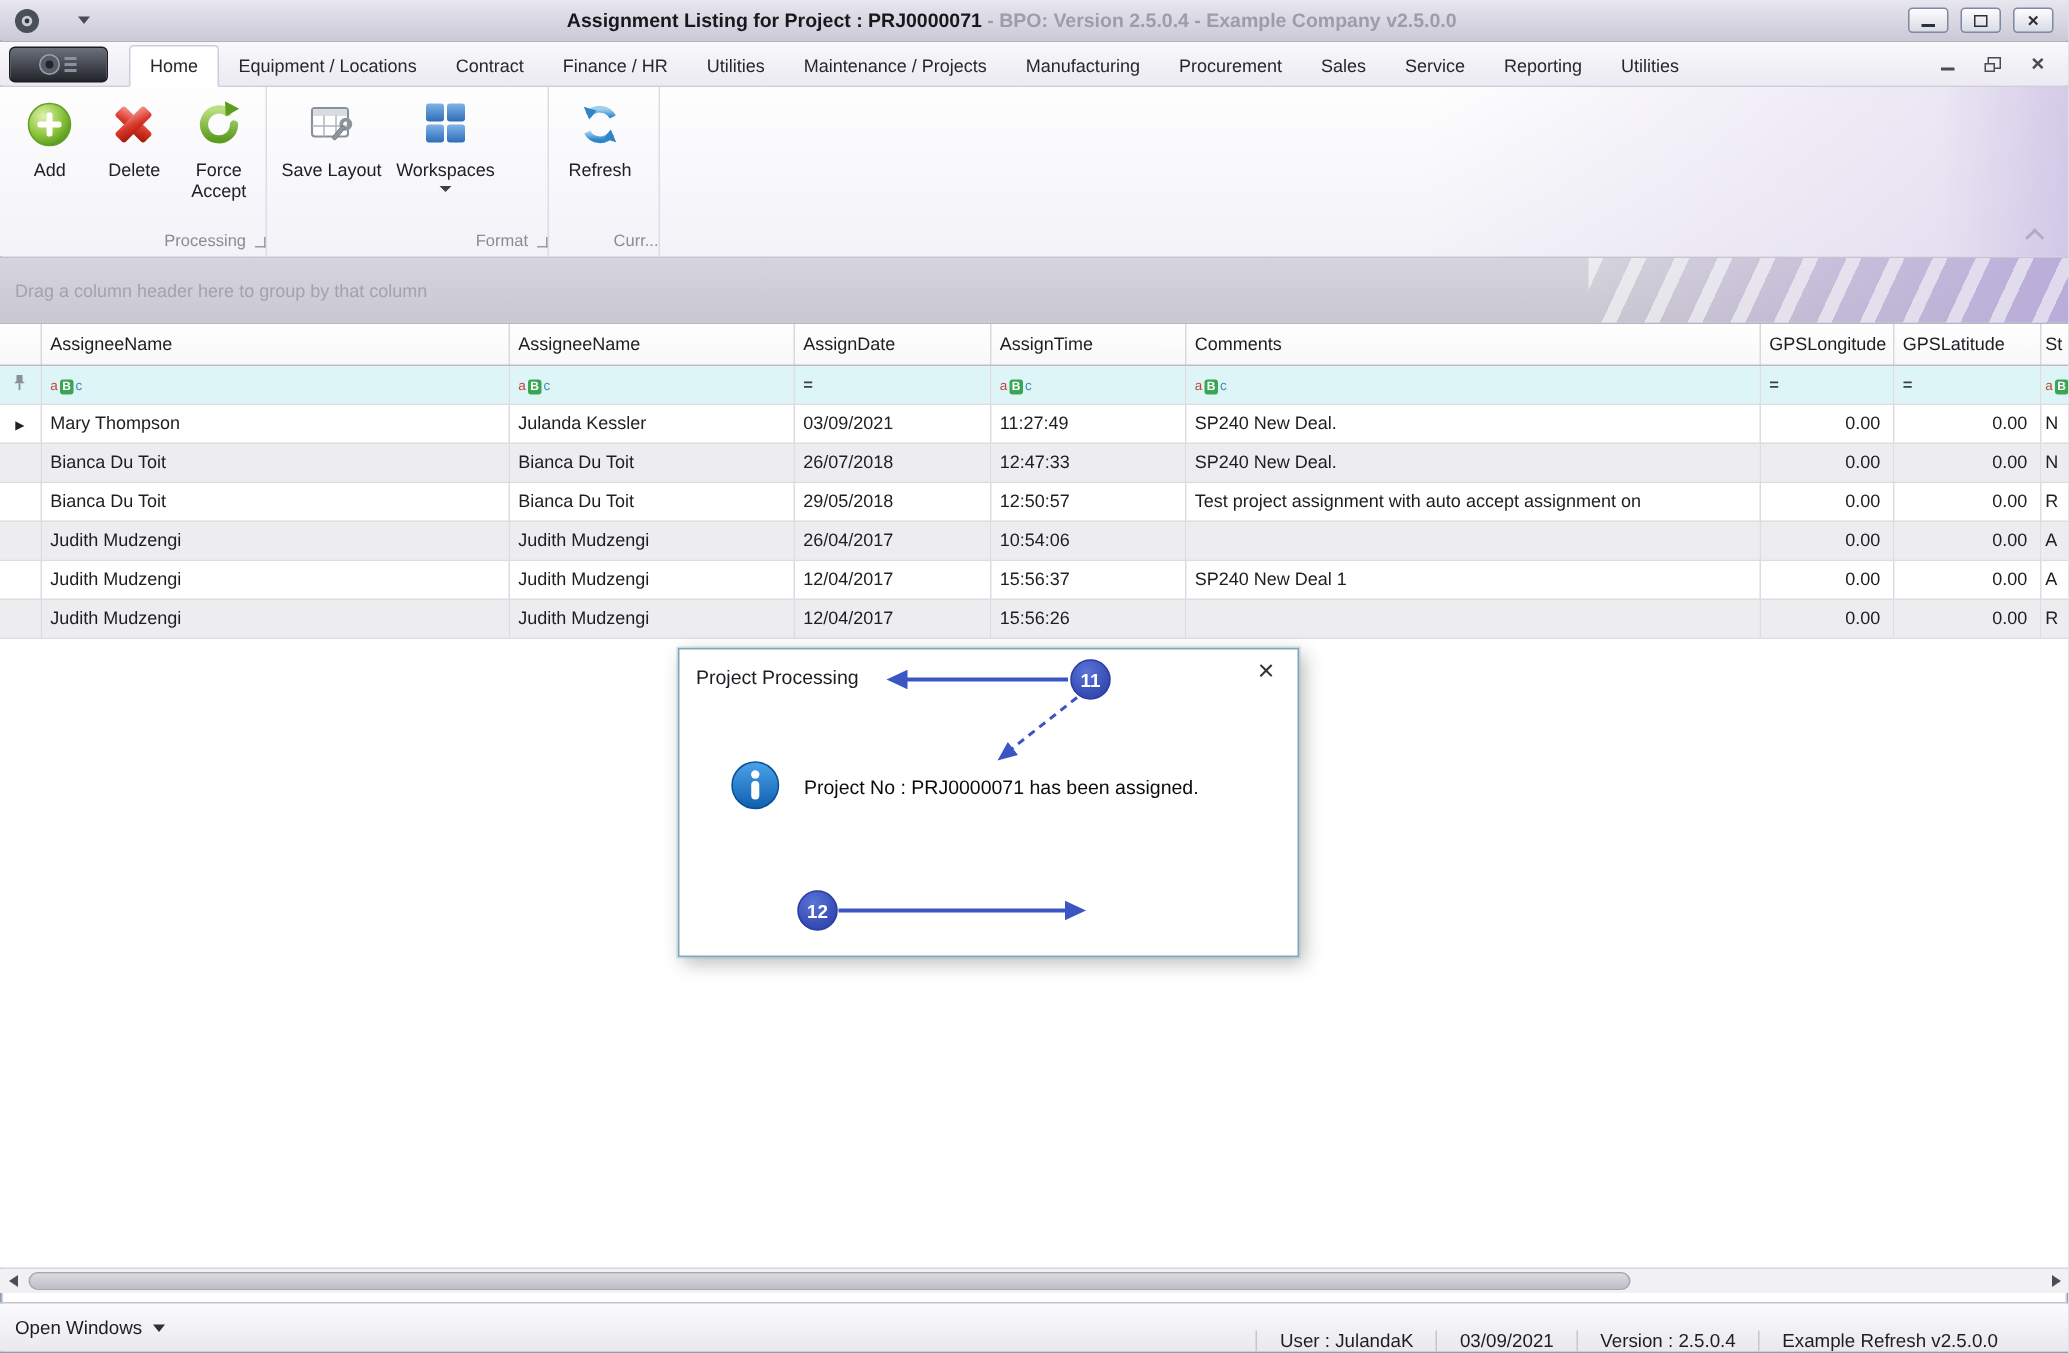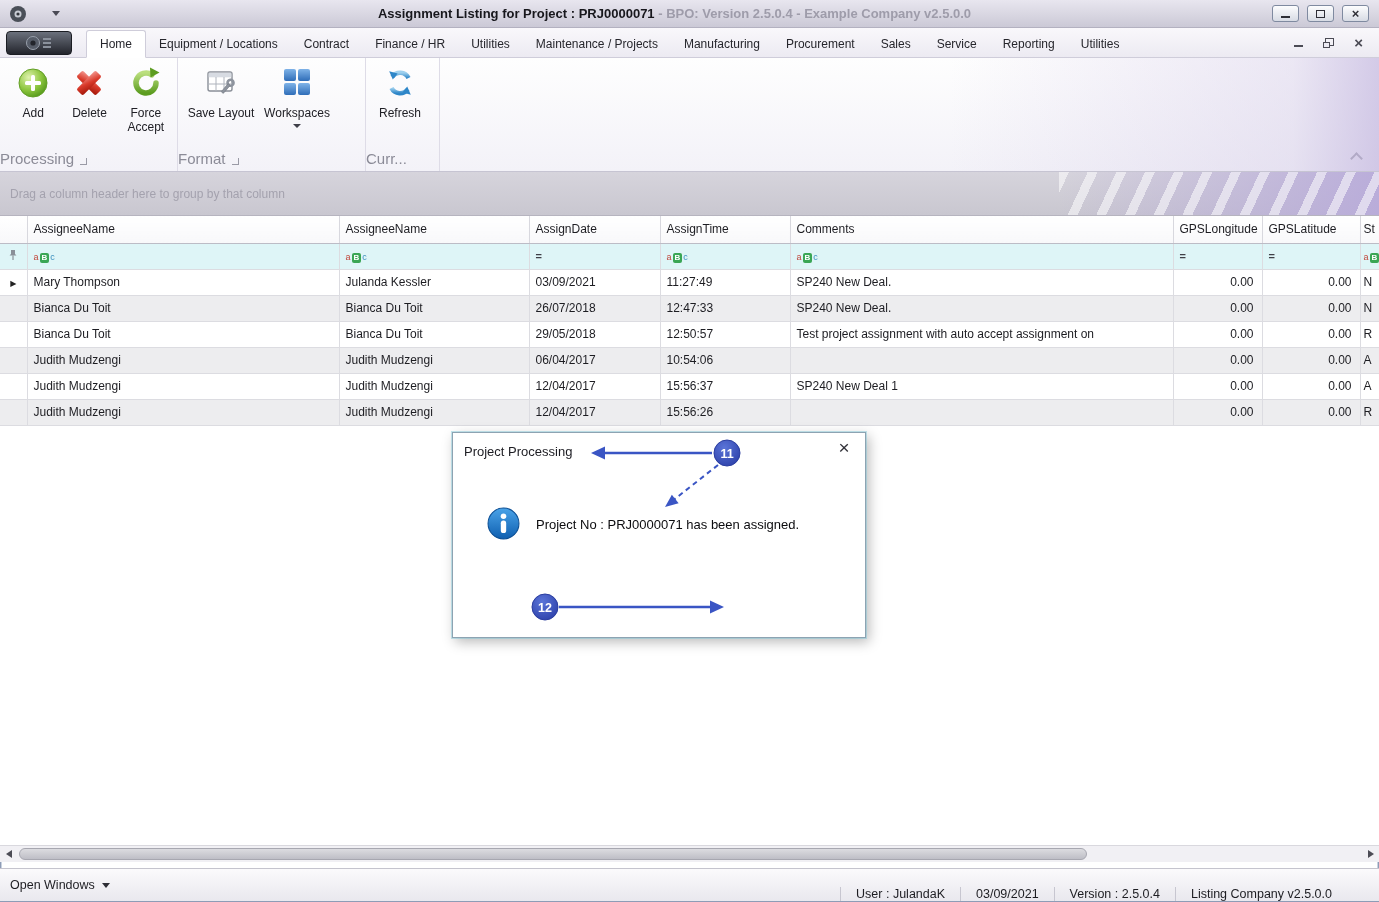--- a/index.html
+++ b/index.html
@@ -41,22 +41,22 @@
   .mdi-restore .front { position:absolute; left:0; bottom:0; width:7px; height:6px; border:1px solid #4b4b55; background:#eceaf2; }
   .mdi-close { font-size:15px; font-weight:bold; line-height:1; }
 
   
   .ribbon { position:absolute; top:58px; left:0; right:0; height:114px;
             background:linear-gradient(#fefefe,#f3f2f8); border-bottom:1px solid #c6c4d2; }
   .ribbon::after { content:""; position:absolute; right:0; top:0; bottom:0; width:430px; pointer-events:none;
                    background:linear-gradient(90deg, rgba(213,204,232,0) 0%, rgba(213,204,232,.45) 80%, rgba(197,185,224,.75) 100%); }
   .rgroups { display:flex; height:100%; }
   .rgroup { position:relative; height:100%; border-right:1px solid #dedce7; padding:4px 6px 20px 8px; }
-  .rgroup-caption { position:absolute; left:0; right:0; bottom:4px; text-align:left;
-                    font-size:15px; color:#8b8b97; white-space:nowrap; }
+  .rgroup-caption { position:absolute; left:0; right:0; bottom:4px; text-align:right;
+                    font-size:11px; color:#8b8b97; white-space:nowrap; }
   .launcher { display:inline-block; width:7px; height:7px; margin-left:6px;
               border-right:1.5px solid #9a9aa6; border-bottom:1.5px solid #9a9aa6; position:relative; top:1px; }
   .rbtns { display:flex; align-items:flex-start; gap:6px; }
   .rbtn { width:52px; display:flex; flex-direction:column; align-items:center; gap:3px;
           padding-top:4px; font-size:12px; color:#202026; text-align:center; border-radius:3px; }
   .rbtn.wide { width:70px; }
   .rlabel { line-height:14px; }
   .dd-caret { width:0; height:0; border:4px solid transparent; border-top:4px solid #3f3f49; margin-top:1px; }
   .ribbon-collapse { position:absolute; right:18px; bottom:8px; width:9px; height:9px;
                      border-top:2px solid #84848f; border-right:2px solid #84848f; transform:rotate(-45deg); }
@@ -406,21 +406,21 @@
             <td>12:50:57</td>
             <td>Test project assignment with auto accept assignment on</td>
             <td class="num">0.00</td>
             <td class="num">0.00</td>
             <td>R</td>
           </tr>
           <tr class="row-even">
             <td class="sel"></td>
             <td>Judith Mudzengi</td>
             <td>Judith Mudzengi</td>
-            <td>06/04/2017</td>
+            <td>26/04/2017</td>
             <td>10:54:06</td>
             <td></td>
             <td class="num">0.00</td>
             <td class="num">0.00</td>
             <td>A</td>
           </tr>
           <tr class="row-odd">
             <td class="sel"></td>
             <td>Judith Mudzengi</td>
             <td>Judith Mudzengi</td>
@@ -502,17 +502,17 @@
 
   <div class="statusbar">
     <div class="open-windows">
       <span>Open Windows</span>
       <span class="ow-caret"></span>
     </div>
     <div class="sb-right">
       <div class="sb-item">User : JulandaK</div>
       <div class="sb-item">03/09/2021</div>
       <div class="sb-item">Version : 2.5.0.4</div>
-      <div class="sb-item">Listing Company v2.5.0.0</div>
+      <div class="sb-item">Example Refresh v2.5.0.0</div>
     </div>
   </div>
 
 </div>
 
 </body></html>

